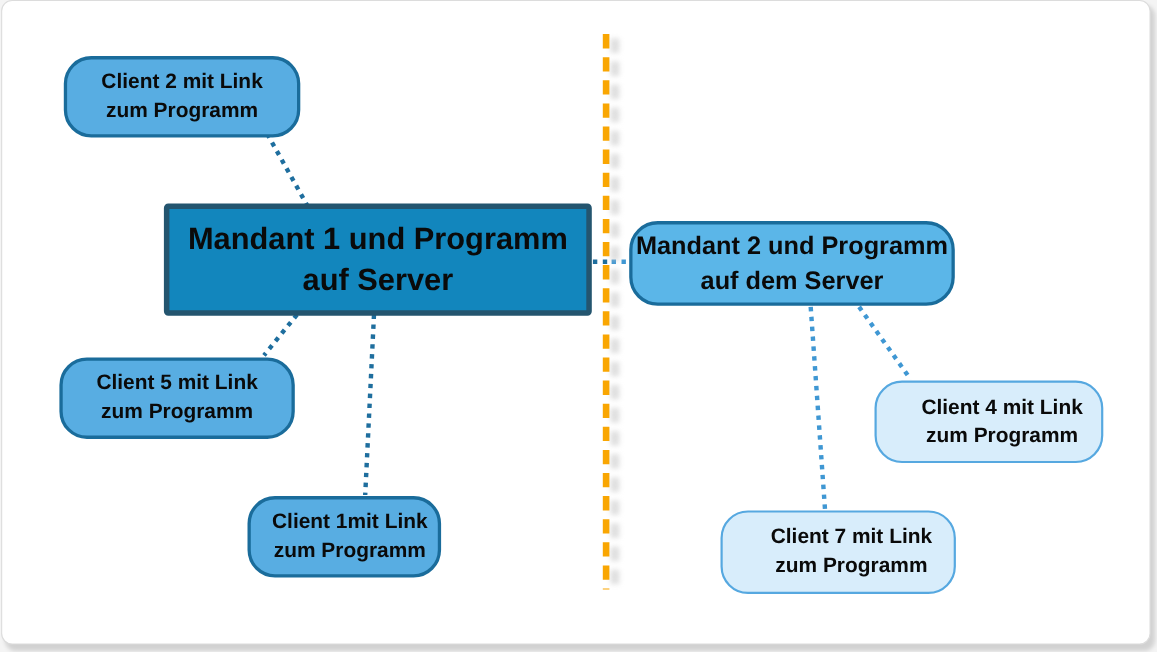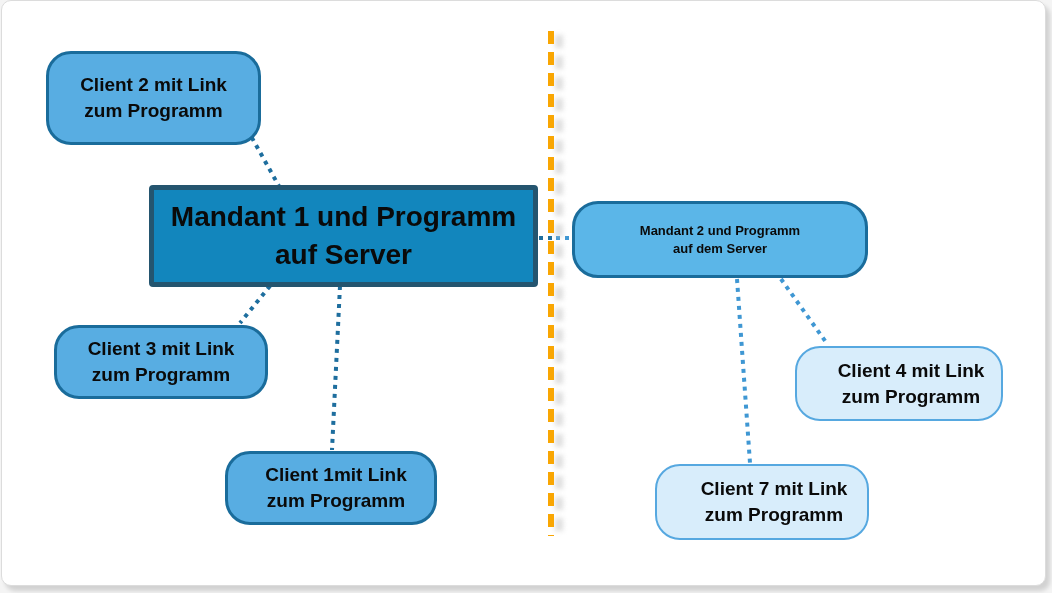--- a/index.html
+++ b/index.html
@@ -71,26 +71,26 @@
     border:5px solid var(--mandant1-border,#24556F);
     border-radius:4px;
     font-size:28px;
     line-height:1.35;
   }
   .n-mandant2{
     left:570px; top:200px; width:296px; height:77px;
     background:var(--mandant2-fill,#5BB6E8);
     border:3px solid var(--client-border,#1A6C9B);
     border-radius:26px;
-    font-size:13px;
+    font-size:23px;
     line-height:1.35;
   }
-  .n-client2{ left:44px;  top:50px;  width:215px; height:94px; }
+  .n-client2{ left:56px;  top:50px;  width:215px; height:74px; }
   .n-client3{ left:52px;  top:324px; width:214px; height:74px; }
-  .n-client1{ left:223px; top:450px; width:212px; height:74px;padding-left:10px; }
+  .n-client1{ left:223px; top:450px; width:176px; height:74px;padding-left:10px; }
   .n-light{
     background:var(--client-light-fill,#D8EDFB);
     border:2.5px solid var(--client-light-border,#56A8E0);
     border-radius:25px;
     font-size:19px;
     line-height:1.35;
     font-weight:bold;
     padding-left:24px;
   }
   .n-client4{ left:793px; top:345px; width:208px; height:75px; }
@@ -119,21 +119,21 @@
     <span>Client 2 mit Link
 zum Programm</span>
   </div>
 
   <div class="node n-mandant1">
     <span>Mandant 1 und Programm
 auf Server</span>
   </div>
 
   <div class="node n-client n-client3">
-    <span>Client 3 mit Link
+    <span>Client 5 mit Link
 zum Programm</span>
   </div>
 
   <div class="node n-client n-client1">
     <span>Client 1mit Link
 zum Programm</span>
   </div>
 
   <div class="node n-mandant2">
     <span>Mandant 2 und Programm

